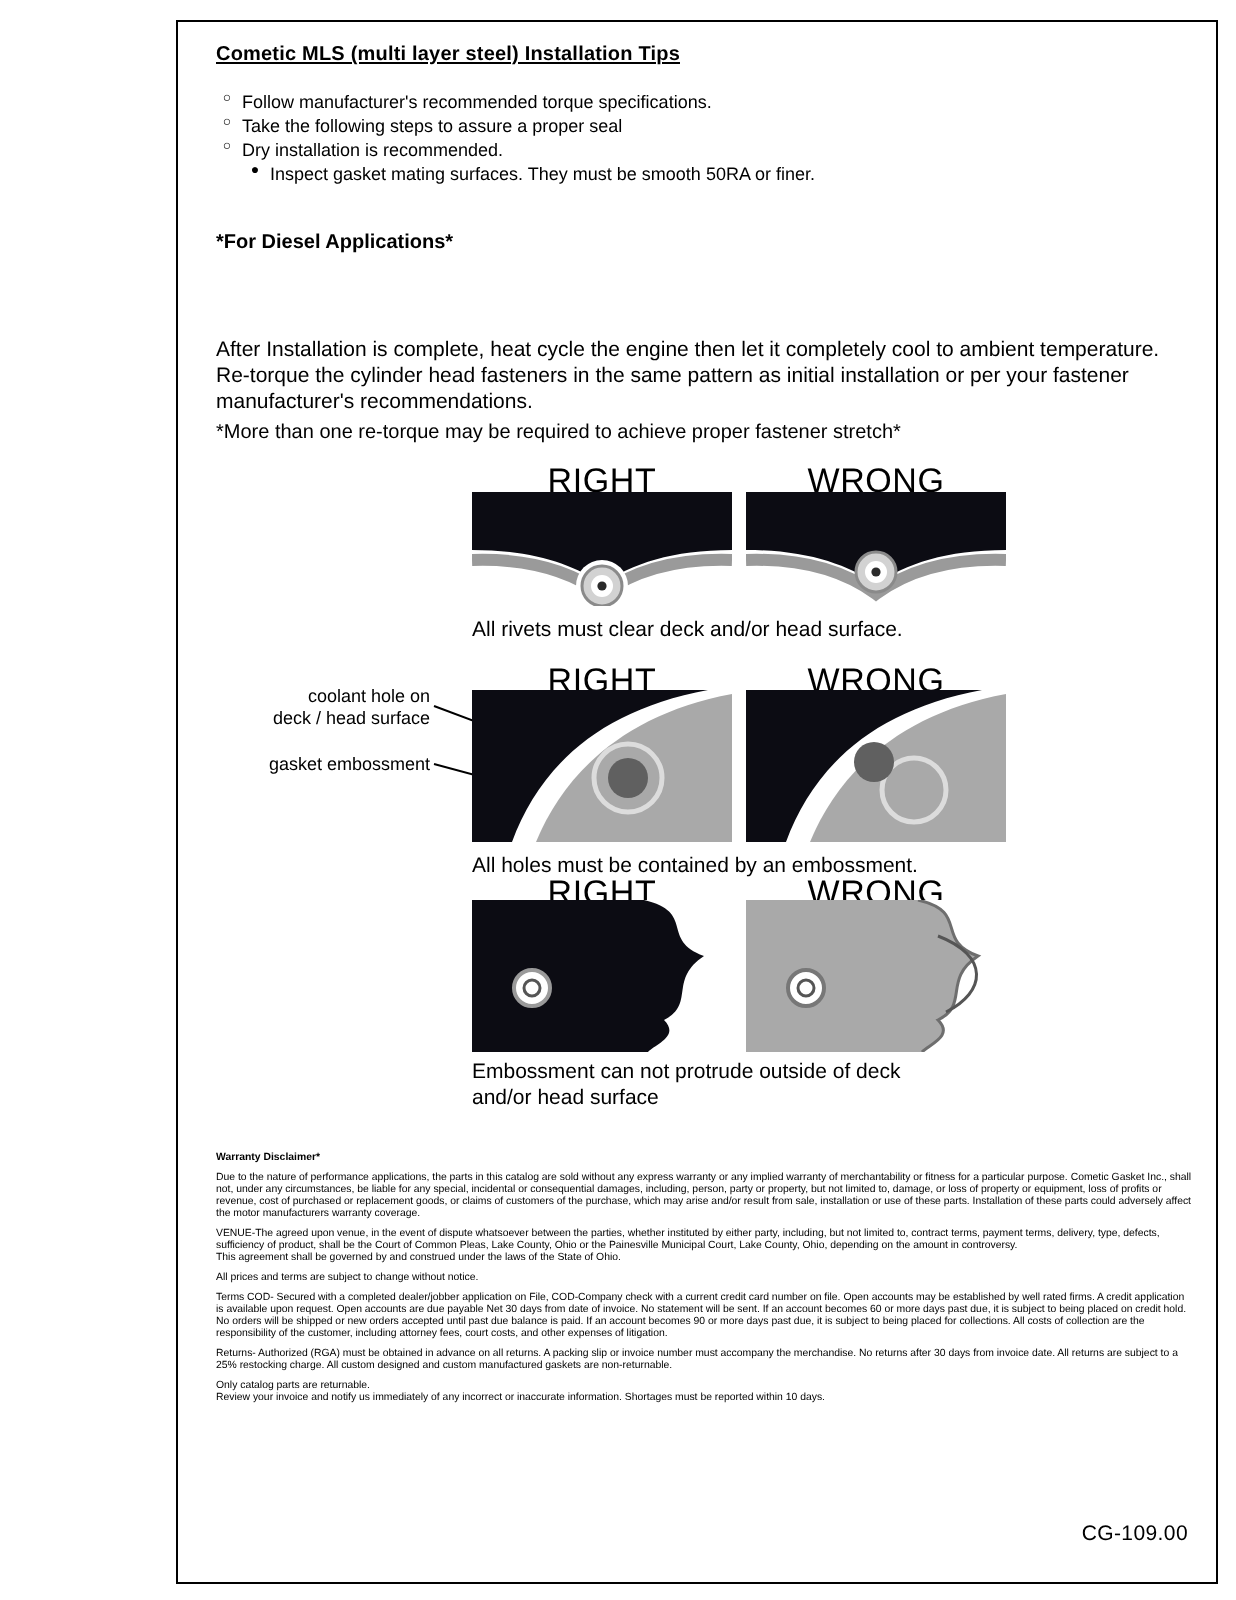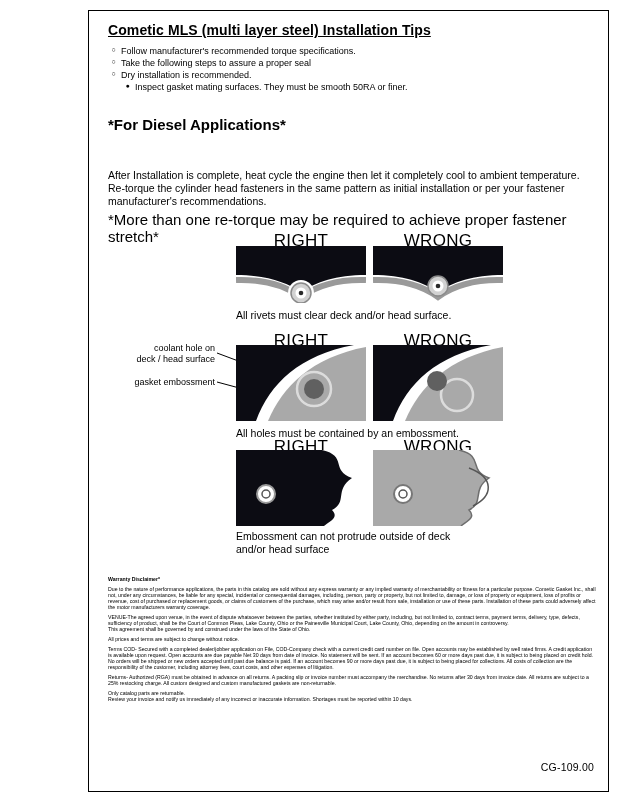--- a/index.html
+++ b/index.html
@@ -9,34 +9,34 @@
     font-family:"Liberation Sans", sans-serif;
     color:#000;
   }
   .page { position:relative; width:618px; height:800px; background:#fff; overflow:hidden; }
   .frame {
     position:absolute; left:88px; top:10px; width:521px; height:782px;
     border:1px solid #000; background:#fff;
   }
   .doc-title {
     position:absolute; left:19px; top:11px;
-    font-size:14px; font-weight:bold; text-decoration:underline;
+    font-size:10px; font-weight:bold; text-decoration:underline;
     letter-spacing:0.1px;
   }
   .tips { position:absolute; left:21px; top:34px; font-size:9px; line-height:12px; }
   .tip  { display:flex; gap:4px; align-items:center; }
   .tip .bullet { flex:none; width:7px; text-align:center; font-size:7px; position:relative; top:-1px; }
   .tip.sub { margin-left:14px; }
   .tip.sub .bullet { font-size:7px; }
 
-  .diesel-heading { position:absolute; left:19px; top:105px; font-size:15px; font-weight:bold;text-align:center; }
+  .diesel-heading { position:absolute; left:19px; top:105px; font-size:10px; font-weight:bold;text-align:center; }
   .para { position:absolute; left:19px; width:478px; font-size:10.5px; line-height:13px; }
   .para1 { top:123px; }
   .para2 { top:158px; }
-  .note  { position:absolute; left:19px; top:200px; width:478px; font-size:15px; }
+  .note  { position:absolute; left:19px; top:200px; width:478px; font-size:10px; }
 
   .figures { position:absolute; left:0; top:220px; width:521px; height:332px; }
   .col-hdr { position:absolute; width:130px; text-align:center; font-size:17px; letter-spacing:0.3px; }
   .panel { position:absolute; width:130px; }
   .panel svg { display:block; }
   .caption { position:absolute; left:147px; font-size:10.5px; line-height:12.5px; }
   .pre { white-space:pre-line; }
   .fig-label { position:absolute; font-size:9px; line-height:10.5px; text-align:right; }
   .label-coolant { left:28px; top:112px; width:98px; }
   .label-emboss  { left:28px; top:146px; width:98px; }

